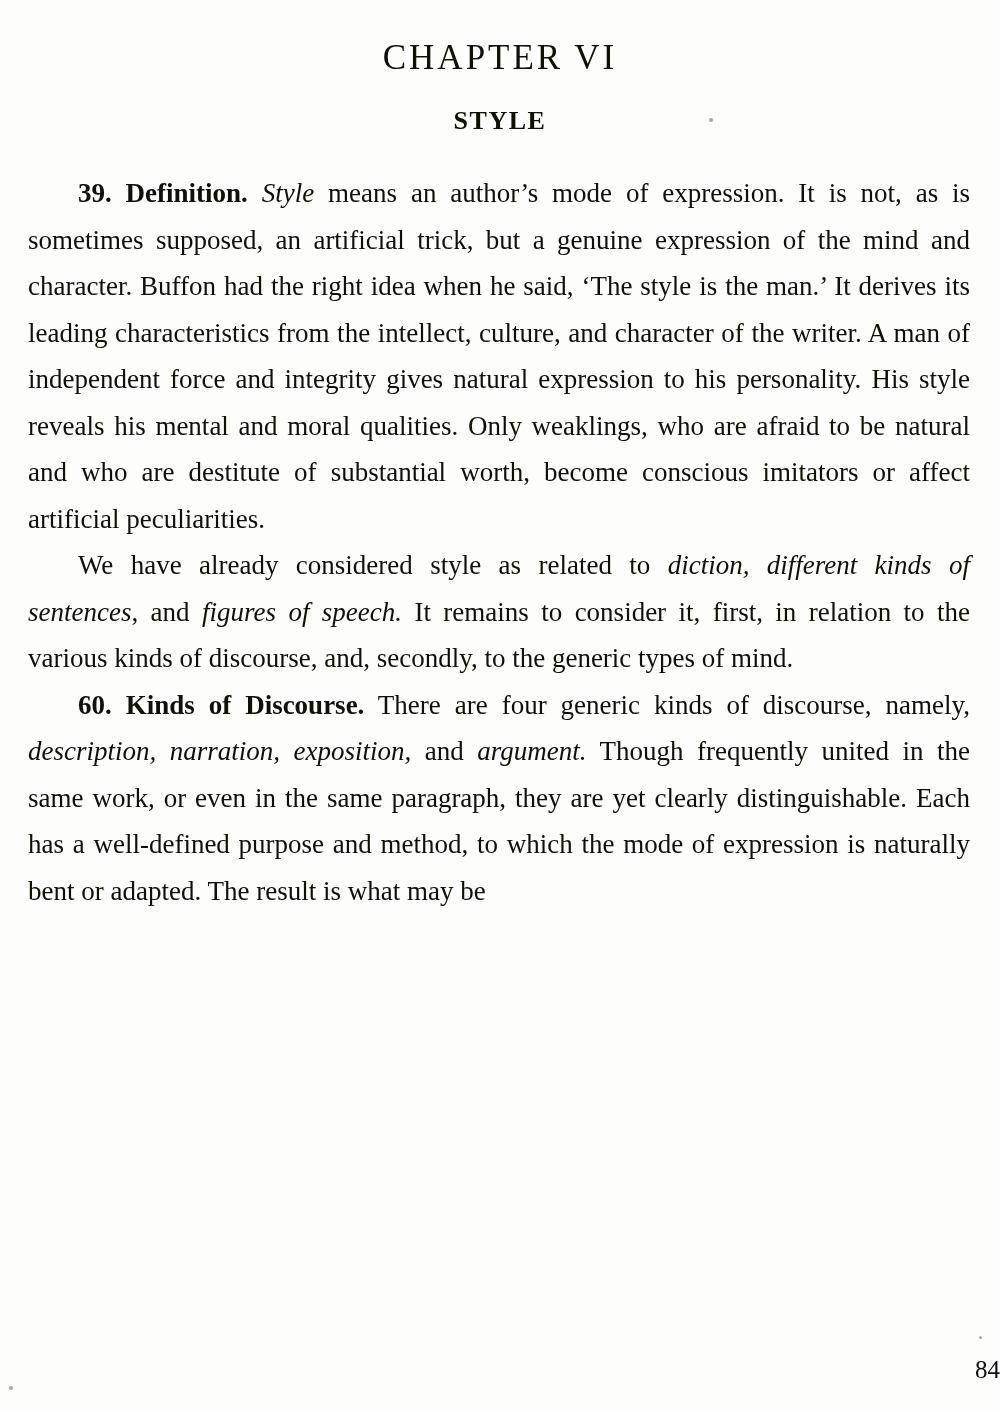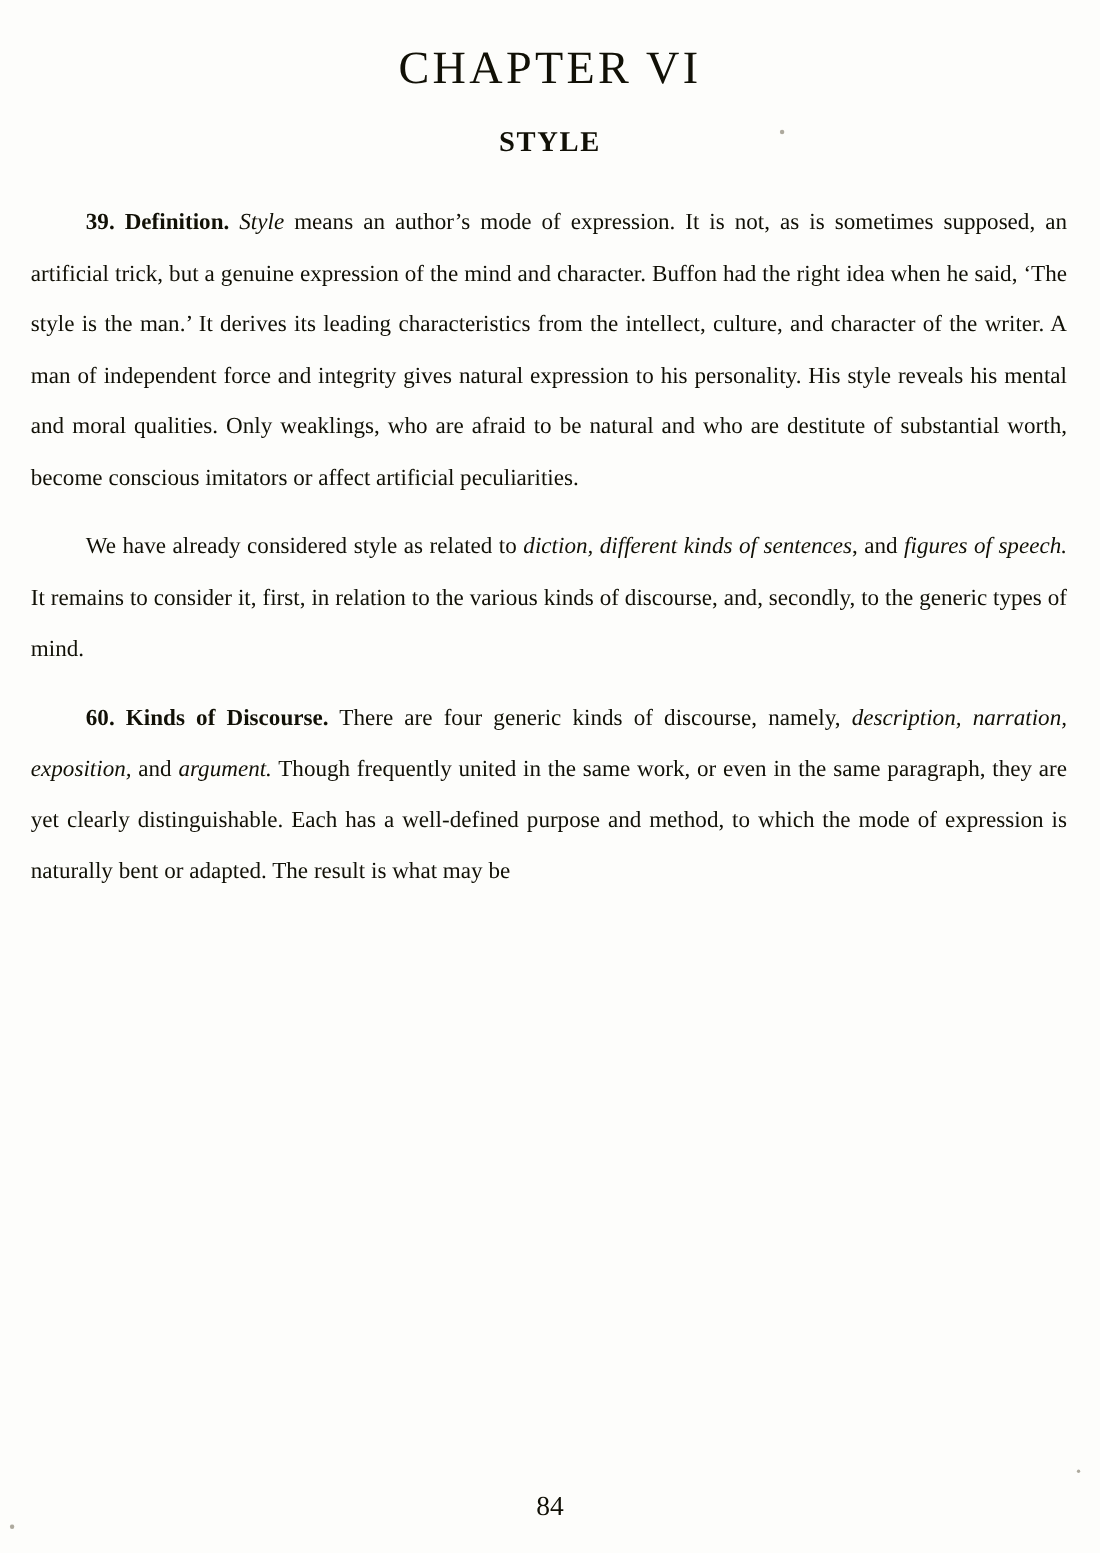--- a/index.html
+++ b/index.html
@@ -18,61 +18,61 @@
   .page {
     position: absolute;
     left: 0; top: 0;
     width: 1000px;
     height: 1412px;
     padding: 0;
     box-sizing: border-box;
   }
   .chapter-title {
     text-align: center;
-    font-size: 42px;
+    font-size: 35px;
     letter-spacing: 3px;
     font-weight: 400;
     margin: 38px 0 0 0;
     font-family: "Liberation Serif", "DejaVu Serif", serif;
   }
   .section-title {
     text-align: center;
     font-size: 26px;
     font-weight: bold;
     letter-spacing: 1.5px;
     margin: 28px 0 0 0;
   }
   .body-col {
     margin: 34px 30px 0 28px;
     width: 942px;
   }
   p.para {
     margin: 0 0 0 0;
-    font-size: 21px;
+    font-size: 27px;
     line-height: 46.5px;
     text-align: justify;
     text-justify: inter-word;
     hyphens: manual;
     text-indent: 50px;
   }
   p.para + p.para {
-    margin-top: 16px;
+    margin-top: 0px;
   }
   .lead {
     font-weight: bold;
   }
   .ital {
     font-style: italic;
   }
   .page-number {
     position: absolute;
     left: 0;
     right: 0;
     bottom: 28px;
-    text-align: center;
+    text-align: right;
     font-size: 25px;
   }
   
   .speck {
     position: absolute;
     background: #6b6550;
     border-radius: 50%;
     opacity: .55;
   }
 </style>

